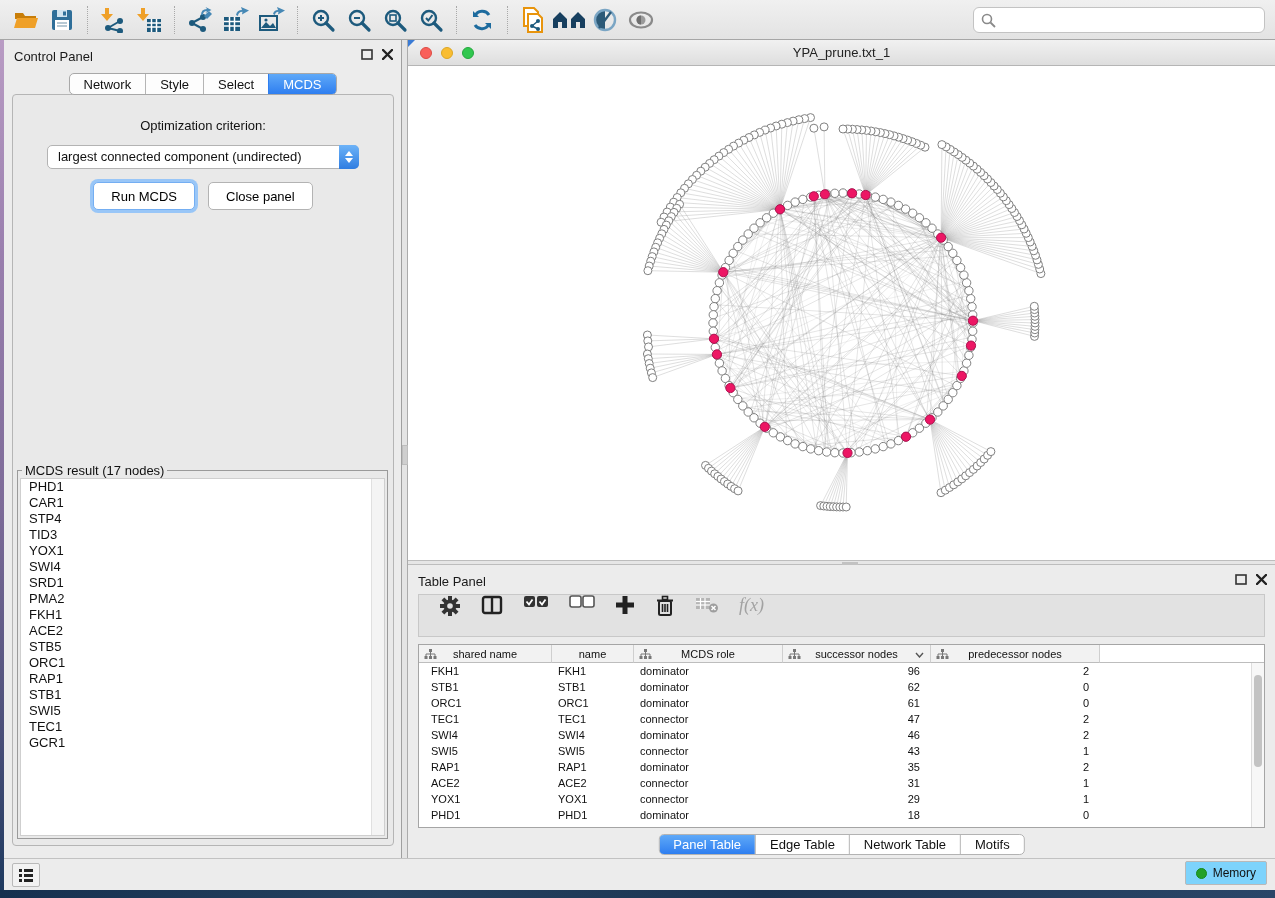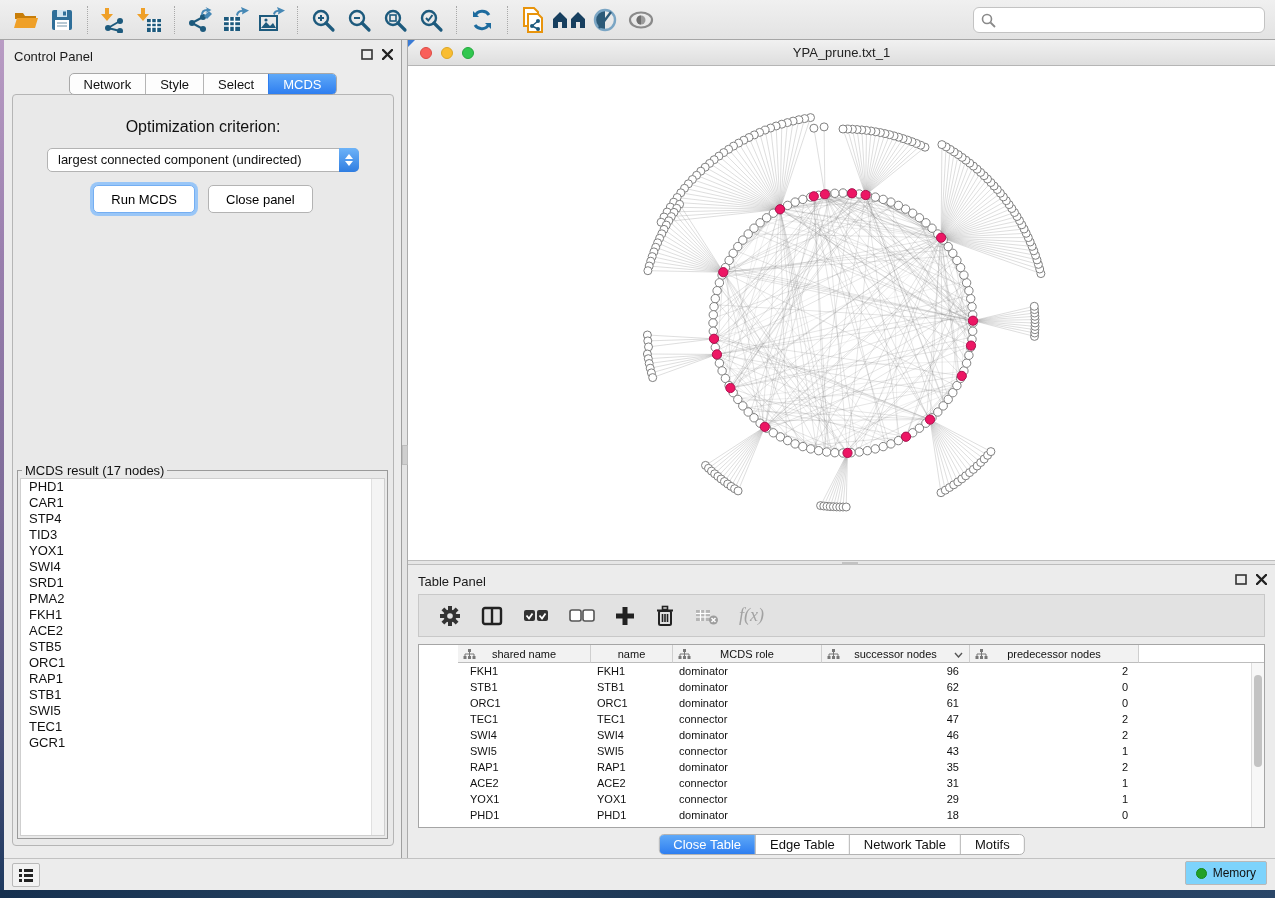--- a/index.html
+++ b/index.html
@@ -26,21 +26,21 @@
     background:#ececec; border-right:1px solid #9f9f9f; }
   .panel-title { position:absolute; left:10px; top:9px; font-size:13px; color:#1a1a1a; }
   .panel-icons { position:absolute; right:8px; top:9px; display:flex; gap:9px; align-items:center; }
   .cp-tabs { position:absolute; left:50%; transform:translateX(-50%); top:33px; display:flex; height:22px;
     border:1px solid #a8a8a8; border-radius:5px; overflow:hidden; background:#fdfdfd; z-index:3; }
   .seg { padding:0 14px; font-size:13px; display:flex; align-items:center; border-left:1px solid #b5b5b5; cursor:default; }
   .seg:first-child { border-left:none; }
   .seg.active { background:linear-gradient(#5fa9f8,#2e7ef0); color:#fff; border-left-color:#2e7ef0;text-align:center; }
   .cp-pane { position:absolute; left:8px; top:54px; width:382px; height:752px;
     background:#e9e9e9; border:1px solid #b5b5b5; border-radius:4px; z-index:1; }
-  .opt-label { text-align:center; margin-top:23px; font-size:16px; }
+  .opt-label { text-align:center; margin-top:23px; font-size:13px; }
   .dropdown { position:relative; width:312px; height:24px; margin:12px auto 0; background:#fff;
     border:1px solid #b3b3b3; border-radius:5px; font-size:13px; line-height:22px; padding-left:10px; }
   .dd-stepper { position:absolute; right:-1px; top:-1px; width:20px; height:24px;
     background:linear-gradient(#6db3f8,#2f7de1); border-radius:0 5px 5px 0;
     display:flex; flex-direction:column; align-items:center; justify-content:center; gap:2px; }
   .btn-row { display:flex; justify-content:center; gap:13px; margin-top:13px; }
   button.mac { height:28px; padding:0 17px; background:#fff; border:1px solid #b3b3b3; border-radius:5px;
     font-size:13px; font-family:"Liberation Sans",sans-serif; }
   button.mac.focused { box-shadow:0 0 0 3px rgba(110,180,255,.65); border-color:#74aef2; }
   #mcds-box { position:absolute; left:4px; right:5px; top:368px; bottom:6px;
@@ -61,23 +61,23 @@
   #net-titlebar { position:absolute; left:0; top:0; right:0; height:26px;
     background:linear-gradient(#f1f1f1,#dedede); border-bottom:1px solid #b5b5b5; }
   .tl { position:absolute; top:7px; width:12px; height:12px; border-radius:50%; }
   #net-title { position:absolute; left:0; right:0; top:5px; text-align:center; font-size:13px; color:#222; }
   #net-corner { position:absolute; left:0; top:0; width:0; height:0;
     border-left:7px solid #3a7bd5; border-bottom:7px solid transparent; z-index:4; }
   #net-canvas { position:absolute; left:0; top:26px; width:867px; height:494px; background:#fff; }
   
   #table-panel { position:absolute; left:408px; top:565px; width:867px; height:293px; background:#ececec; }
   #tp-toolbar { position:absolute; left:10px; right:10px; top:29px; height:43px; background:#e2e2e2;
-    border:1px solid #c8c8c8; display:flex; align-items:center; gap:20px; padding-left:20px; }
+    border:1px solid #c8c8c8; display:flex; gap:20px; padding-left:20px; }
   .fx { font-family:"Liberation Serif",serif; font-style:italic; font-size:18px; color:#a2a2a2; }
-  #tp-table { position:absolute; left:10px; right:10px; top:79px; height:184px; background:#fff; border:1px solid #a5a5a5;padding-left:39px; }
+  #tp-table { position:absolute; left:10px; right:10px; top:79px; height:184px; background:#fff; border:1px solid #a5a5a5; }
   .thead { display:flex; height:18px; }
   .th { position:relative; background:#f2f2f2; border-right:1px solid #cfcfcf; border-bottom:1px solid #bdbdbd;
     font-size:11px; display:flex; align-items:center; justify-content:center; }
   .th .tree { position:absolute; left:5px; top:4px; }
   .th .sort { position:absolute; right:6px; top:7px; }
   .th-fill { flex:1; border-bottom:1px solid #bdbdbd; background:#fff; }
   .trow { display:flex; height:16px; font-size:11px; align-items:center; }
   .td { overflow:hidden; white-space:nowrap; }
   .td.num { text-align:right; padding-right:11px; }
   .c0{width:133px; padding-left:12px;} .c1{width:82px; padding-left:6px;} .c2{width:149px; padding-left:6px;}
@@ -1210,21 +1210,21 @@
           <div class="td c2">dominator</div>
           <div class="td c3 num" style="padding-left: 0px;">18</div>
           <div class="td c4 num" style="padding-left: 0px;">0</div>
         </div>
       </div>
     <div id="tp-scroll">
         <div id="tp-thumb"></div>
       </div>
   </div>
   <div class="tp-tabs">
-    <div class="seg active">Close Table</div>
+    <div class="seg active">Panel Table</div>
     <div class="seg">Edge Table</div>
     <div class="seg">Network Table</div>
     <div class="seg">Motifs</div>
   </div>
 </div>
 
 <div id="status-bar">
   <div id="list-btn">
     <svg width="16" height="14">
       <rect x="1" y="1" width="3" height="3" fill="#222"></rect>

